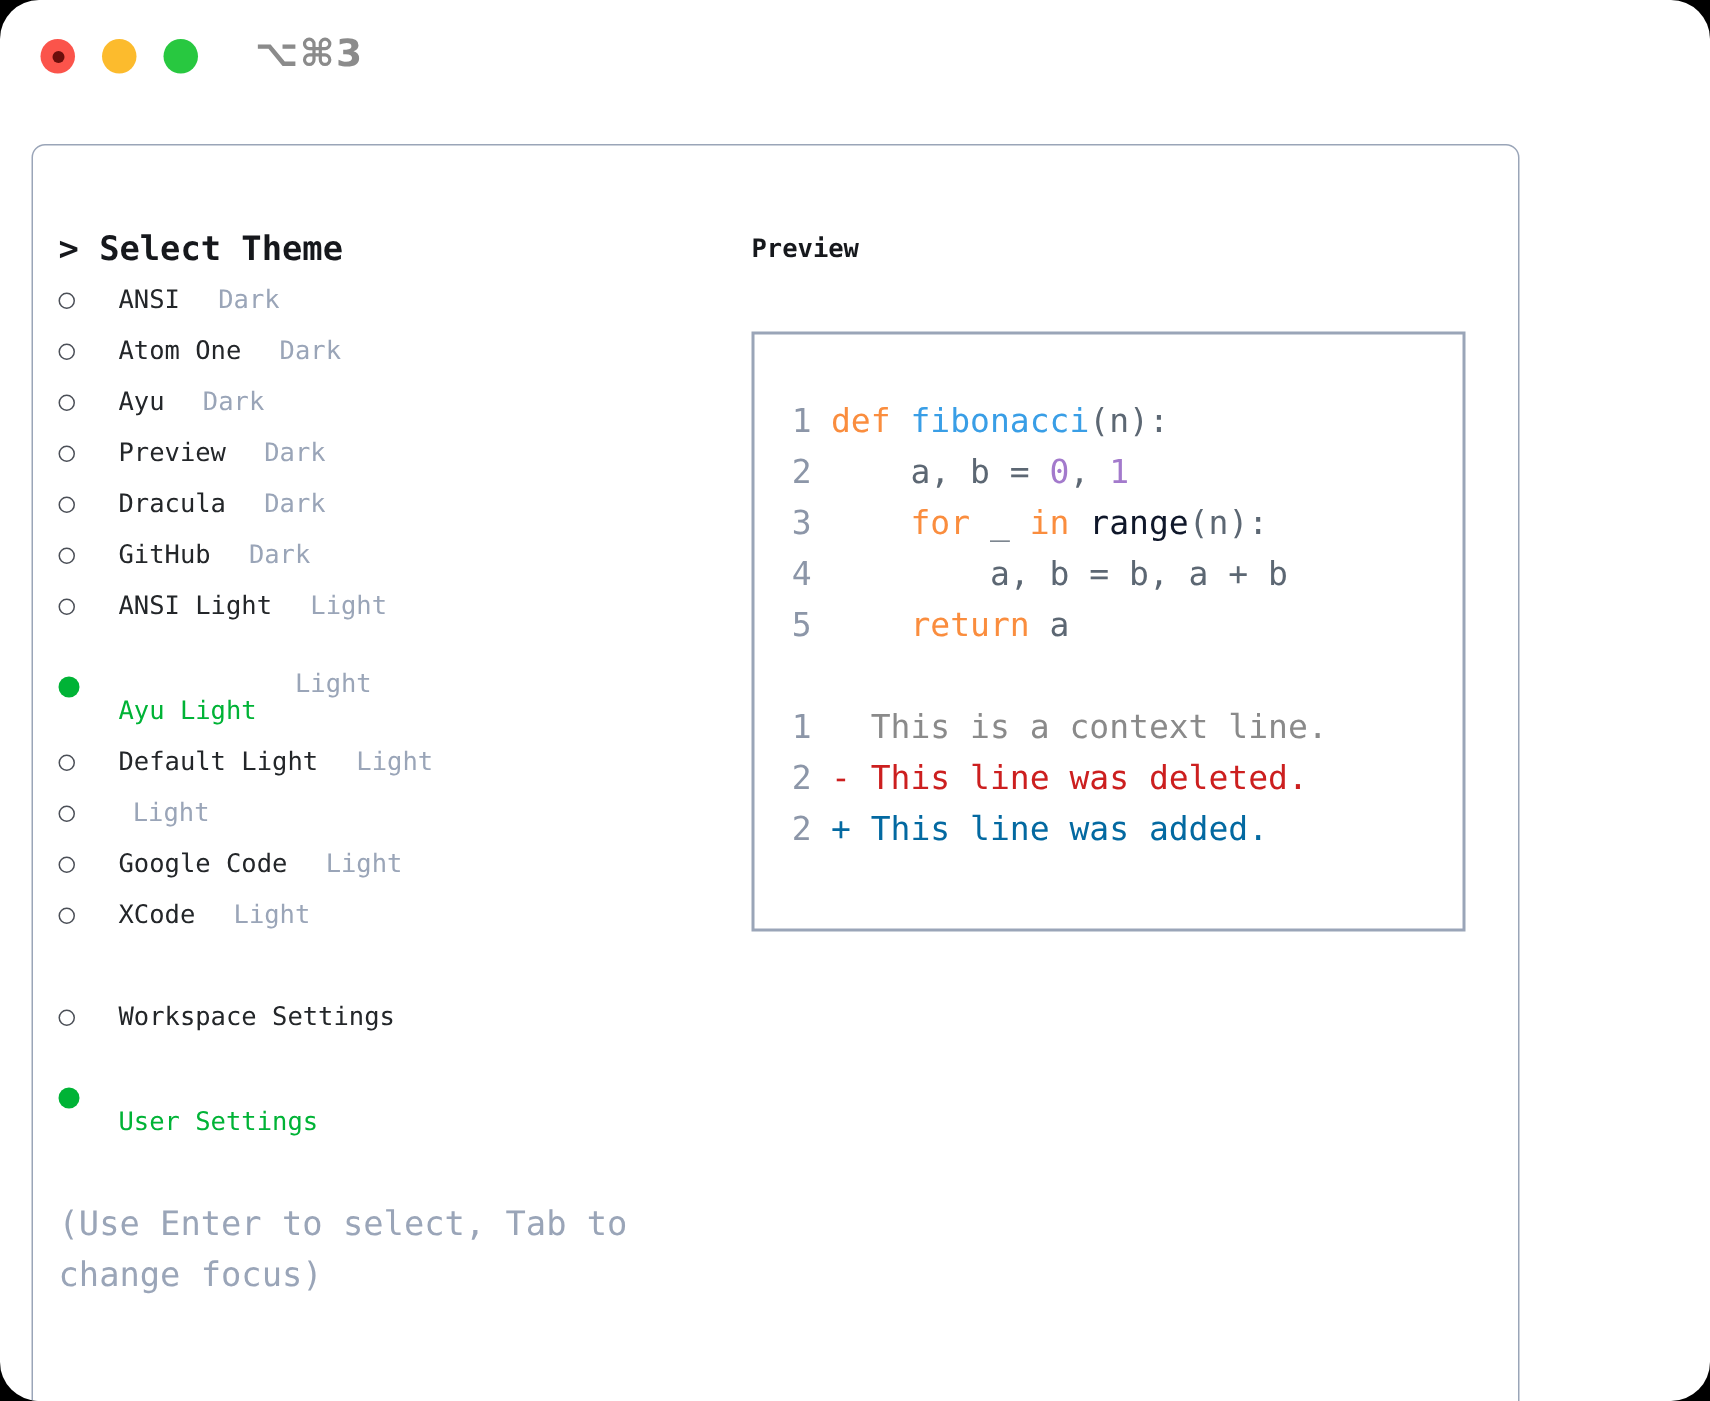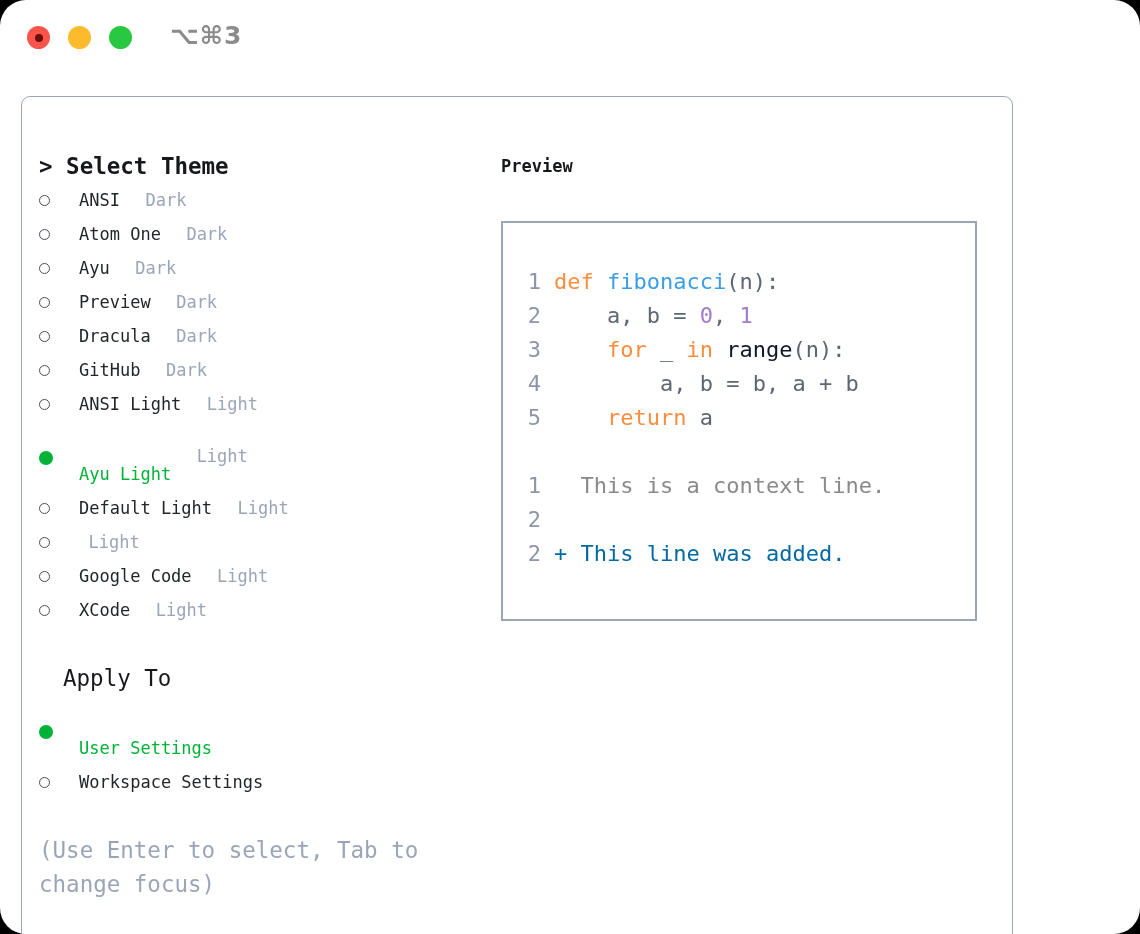--- a/index.html
+++ b/index.html
@@ -238,45 +238,44 @@
             <div class="opt-row"><span class="marker"><span class="ring"></span></span><span class="opt-name">ANSI Light</span><span class="opt-kind">Light</span></div>
             <div class="opt-row selected"><span class="marker"><span class="fill"></span></span><span class="opt-name">Ayu Light</span><span class="opt-kind">Light</span></div>
             <div class="opt-row"><span class="marker"><span class="ring"></span></span><span class="opt-name">Default Light</span><span class="opt-kind">Light</span></div>
             <div class="opt-row"><span class="marker"><span class="ring"></span></span><span class="opt-kind">Light</span></div>
             <div class="opt-row"><span class="marker"><span class="ring"></span></span><span class="opt-name">Google Code</span><span class="opt-kind">Light</span></div>
             <div class="opt-row"><span class="marker"><span class="ring"></span></span><span class="opt-name">XCode</span><span class="opt-kind">Light</span></div>
           </div>
 
         <div class="spacer-row"></div>
 
-        <div class="hdr" style="padding-left:24px;">Apply To</div>
 
         <div id="apply-list">
+            <div class="opt-row"><span class="marker"><span class="ring"></span></span><span class="opt-name">Workspace Settings</span></div>
             <div class="opt-row selected"><span class="marker"><span class="fill"></span></span><span class="opt-name">User Settings</span></div>
-            <div class="opt-row"><span class="marker"><span class="ring"></span></span><span class="opt-name">Workspace Settings</span></div>
           </div>
 
         <div class="help">(Use Enter to select, Tab to change focus)</div>
       </div>
 
       <div class="right-col">
         <div class="preview-title">Preview</div>
         <div class="code-box">
           <div class="code-inner">
             <div id="code-lines">
                 <div class="code-line"><span class="gutter">1</span><span class="code-text"><span class="t-kw">def </span><span class="t-fn">fibonacci</span><span class="t-pl">(n):</span></span></div>
                 <div class="code-line"><span class="gutter">2</span><span class="code-text"><span class="t-pl">    a, b = </span><span class="t-num">0</span><span class="t-pl">, </span><span class="t-num">1</span></span></div>
                 <div class="code-line"><span class="gutter">3</span><span class="code-text"><span class="t-pl">    </span><span class="t-kw">for</span><span class="t-pl"> _ </span><span class="t-kw">in</span><span class="t-pl"> </span><span class="t-bi">range</span><span class="t-pl">(n):</span></span></div>
                 <div class="code-line"><span class="gutter">4</span><span class="code-text"><span class="t-pl">        a, b = b, a + b</span></span></div>
                 <div class="code-line"><span class="gutter">5</span><span class="code-text"><span class="t-pl">    </span><span class="t-kw">return</span><span class="t-pl"> a</span></span></div>
               </div>
             <div class="blank-line"></div>
             <div id="diff-lines">
                 <div class="code-line"><span class="gutter">1</span><span class="code-text"><span class="t-ctx">  This is a context line.</span></span></div>
-                <div class="code-line"><span class="gutter">2</span></div>
+                <div class="code-line"><span class="gutter">2</span><span class="code-text"><span class="t-del">- This line was deleted.</span></span></div>
                 <div class="code-line"><span class="gutter">2</span><span class="code-text"><span class="t-add">+ This line was added.</span></span></div>
               </div>
           </div>
         </div>
       </div>
 
     </div>
   </div>
 </div>
 

